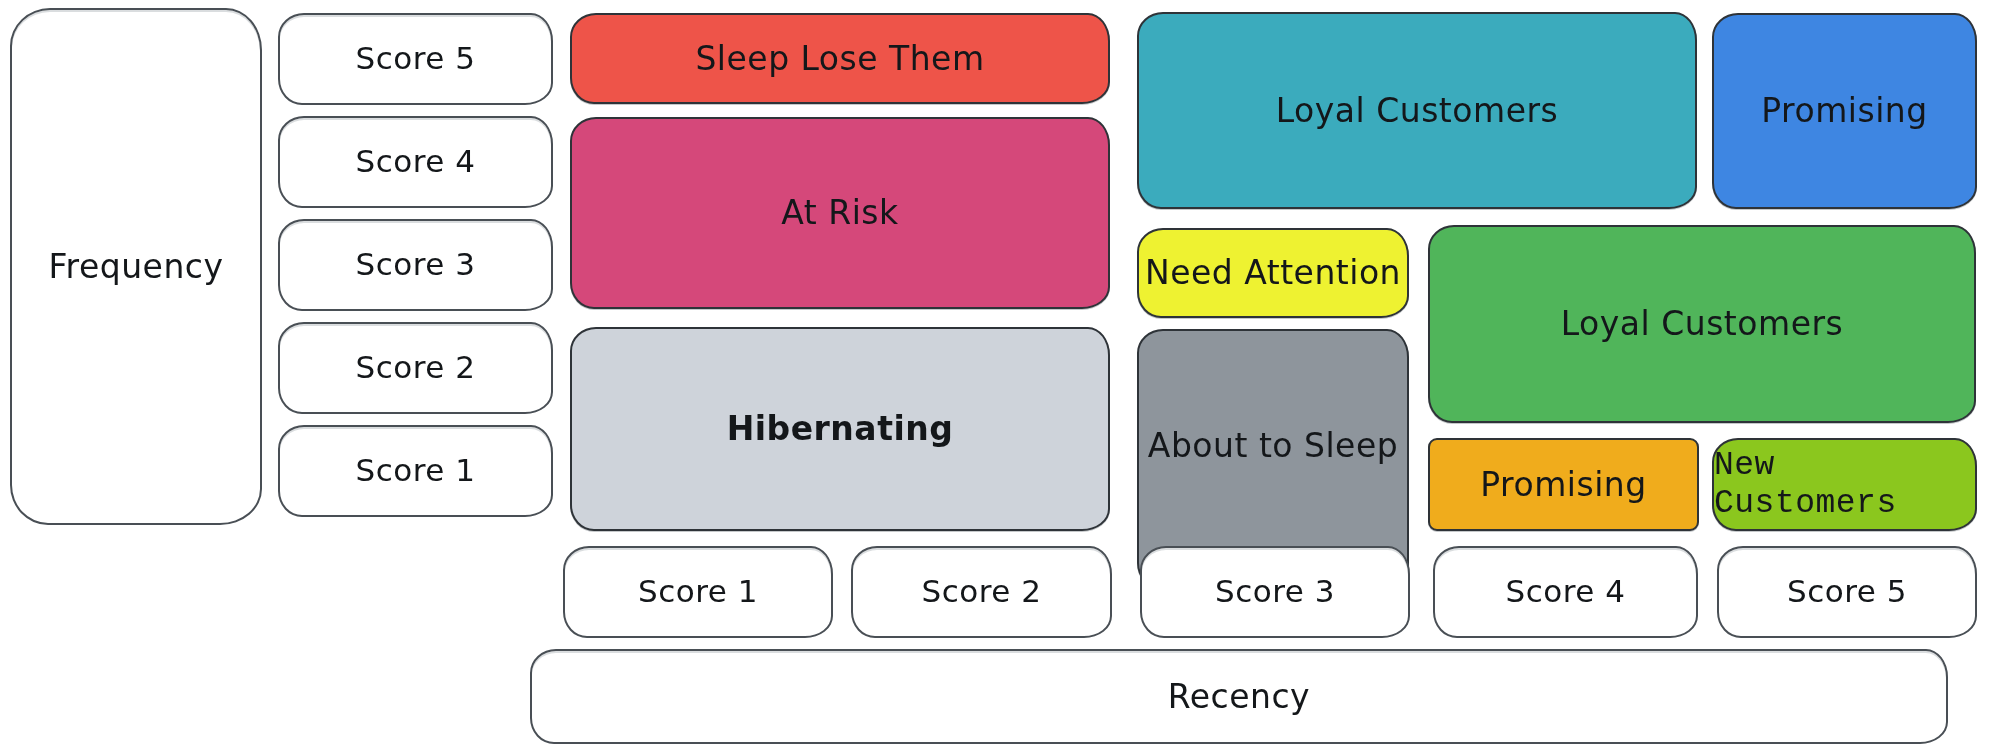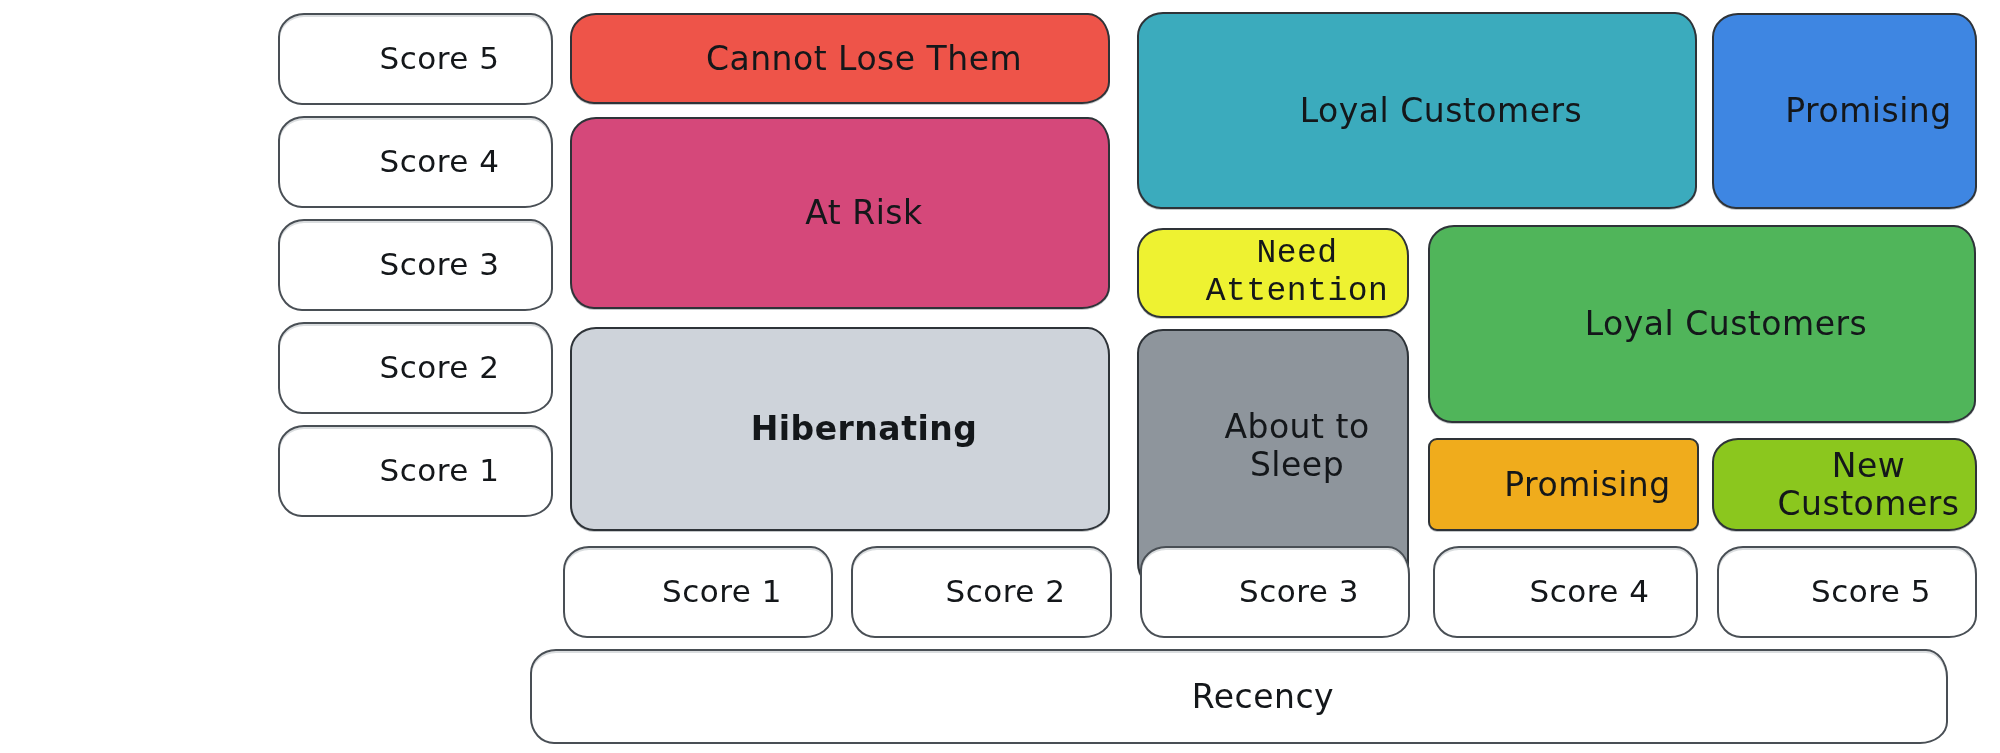--- a/index.html
+++ b/index.html
@@ -15,27 +15,25 @@
     font-family: "DejaVu Sans", "Liberation Sans", sans-serif;
     color: #14171a;
     overflow: hidden;
   }
   .box {
     position: absolute;
     box-sizing: border-box;
     display: flex;
     align-items: center;
     justify-content: center;
-    text-align: center;
     border: 2px solid #a3a3a3;
     border-radius: 26px 22px 28px 24px / 24px 28px 22px 26px;
     font-size: 33px;
     letter-spacing: 0.5px;
     line-height: 1.15;
-    padding-left: 48px;
   }
   .white {
     background: #ffffff;
     border-color: #494f55;
     box-shadow: inset 0 2px 0 rgba(134,142,150,0.30);
   }
   .seg {
     border-color: #2e3338;
     box-shadow: 0 1px 0 rgba(90,96,102,0.35);
   }
@@ -58,50 +56,53 @@
   #r3 { left: 1140px; top: 546px; width: 270px; height: 92px; }
   #r4 { left: 1433px; top: 546px; width: 265px; height: 92px; }
   #r5 { left: 1717px; top: 546px; width: 260px; height: 92px; }
 
   
   #seg-cannot-lose-them  { left: 570px;  top: 13px;  width: 540px; height: 91px;  }
   #seg-at-risk           { left: 570px;  top: 117px; width: 540px; height: 192px; }
   #seg-hibernating       { left: 570px;  top: 327px; width: 540px; height: 204px; font-weight: bold; }
   #seg-loyal-customers-1 { left: 1137px; top: 12px;  width: 560px; height: 197px; }
   #seg-champions         { left: 1712px; top: 13px;  width: 265px; height: 196px; }
-  #seg-need-attention    { left: 1137px; top: 228px; width: 272px; height: 90px; font-family: Liberation Mono, monospace;  }
+  #seg-need-attention    { left: 1137px; top: 228px; width: 272px; height: 90px;  }
   #seg-about-to-sleep    { left: 1137px; top: 329px; width: 272px; height: 260px; padding-bottom: 26px; }
   #seg-loyal-customers-2 { left: 1428px; top: 225px; width: 548px; height: 198px; }
   #seg-promising         { left: 1428px; top: 438px; width: 271px; height: 93px; border-radius: 9px;  }
-  #seg-new-customers     { left: 1712px; top: 438px; width: 265px; height: 93px;  }
+  #seg-new-customers     { left: 1712px; top: 438px; width: 265px; height: 93px; font-family: Liberation Mono, monospace;  }
 </style>
 </head>
 <body>
 
 <div class="canvas">
 
+  <div class="box white" id="freq-axis">
+    <span>Frequency</span>
+  </div>
 
   <div class="box white score" id="f5">
     <span>Score 5</span>
   </div>
   <div class="box white score" id="f4">
     <span>Score 4</span>
   </div>
   <div class="box white score" id="f3">
     <span>Score 3</span>
   </div>
   <div class="box white score" id="f2">
     <span>Score 2</span>
   </div>
   <div class="box white score" id="f1">
     <span>Score 1</span>
   </div>
 
   <div class="box seg" id="seg-cannot-lose-them" style="background: rgb(238, 84, 73);">
-    <span>Cannot Lose Them</span>
+    <span>Sleep Lose Them</span>
   </div>
   <div class="box seg" id="seg-at-risk" style="background: rgb(213, 72, 122);">
     <span>At Risk</span>
   </div>
   <div class="box seg" id="seg-hibernating" style="background: rgb(206, 211, 218);">
     <span>Hibernating</span>
   </div>
   <div class="box seg" id="seg-loyal-customers-1" style="background: rgb(59, 171, 189);">
     <span>Loyal Customers</span>
   </div>

